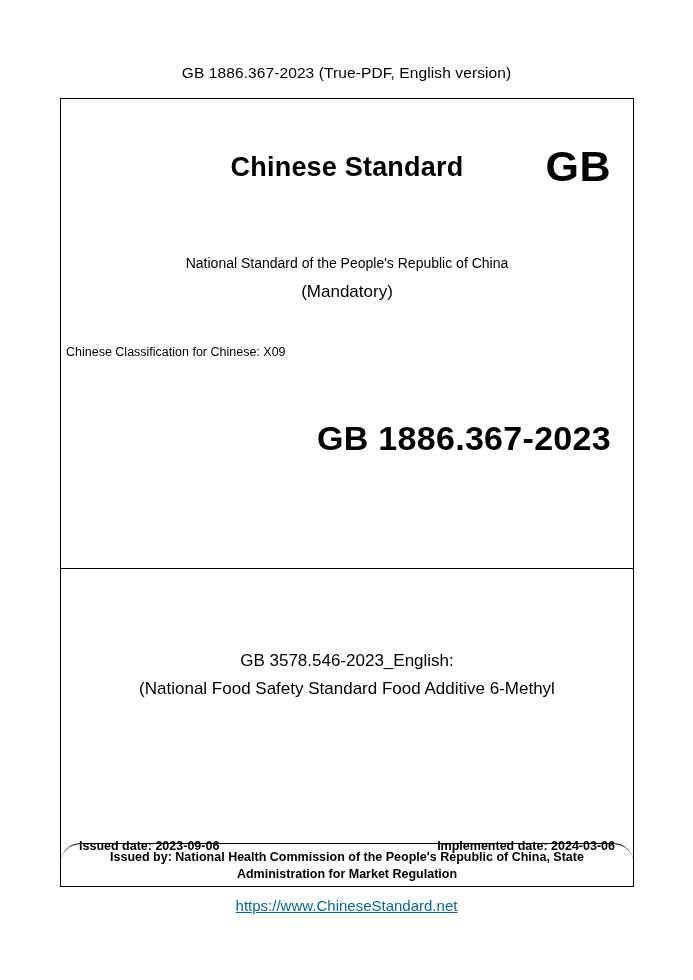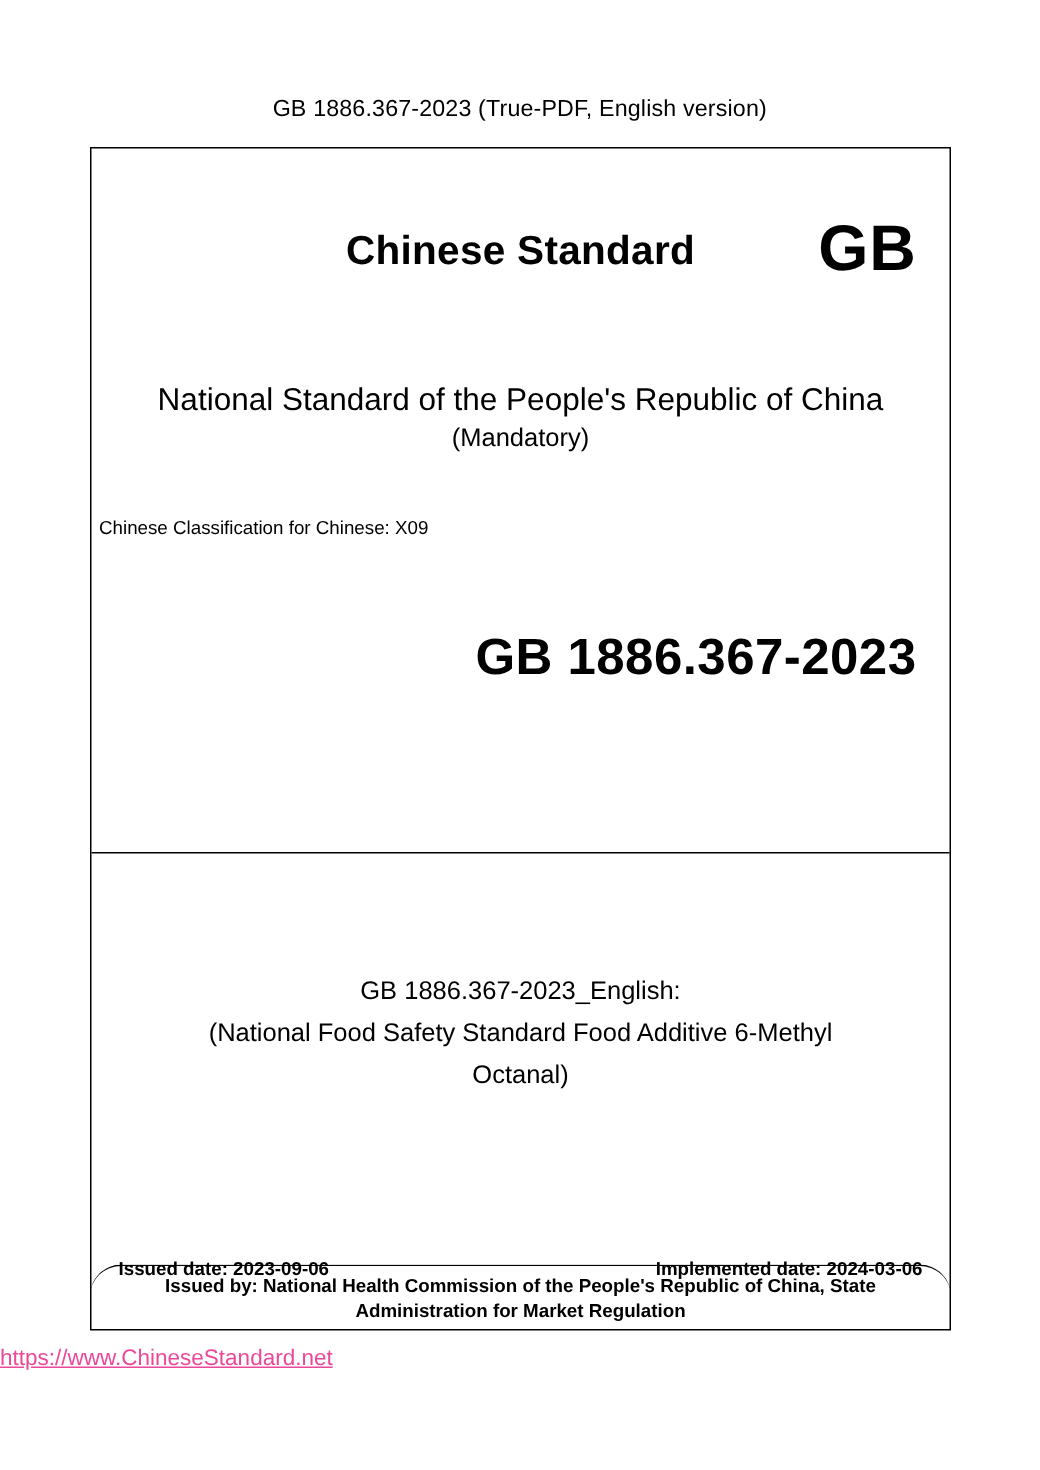--- a/index.html
+++ b/index.html
@@ -63,21 +63,21 @@
     font-size: 43px;
     font-weight: bold;
     letter-spacing: 0.5px;
   }
   .national-line1 {
     position: absolute;
     top: 156px;
     left: 0;
     width: 100%;
     text-align: center;
-    font-size: 21px;
+    font-size: 14px;
   }
   .national-line2 {
     position: absolute;
     top: 183px;
     left: 0;
     width: 100%;
     text-align: center;
     font-size: 17px;
   }
   .classification {
@@ -137,23 +137,24 @@
     font-weight: bold;
     line-height: 17px;
     padding: 0 14px;
     border-radius: 21px;
   }
   .footer-link {
     position: absolute;
     top: 897px;
     left: 0;
     width: 693px;
+    text-align: center;
     font-size: 15px;
     text-decoration: underline;
-    color: #ec4899;
+    color: #0369a1;
   }
 </style>
 </head>
 <body>
 
 <div class="page">
 
   <div class="top-caption">GB 1886.367-2023 (True-PDF, English version)</div>
 
   <div class="frame">
@@ -162,23 +163,22 @@
       <div class="chinese-standard">Chinese Standard</div>
       <div class="gb-logo">GB</div>
       <div class="national-line1">National Standard of the People's Republic of China</div>
       <div class="national-line2">(Mandatory)</div>
       <div class="classification">Chinese Classification for Chinese: X09</div>
       <div class="std-number">GB 1886.367-2023</div>
     </div>
 
     <div class="lower-box">
       <div class="title-block">
-        <div>GB 1886.367-2023_English:</div>
+        <div>GB 3578.546-2023_English:</div>
         <div>(National Food Safety Standard Food Additive 6-Methyl</div>
-        <div>Octanal)</div>
       </div>
       <div class="dates">
         <span>Issued date: 2023-09-06</span>
         <span>Implemented date: 2024-03-06</span>
       </div>
     </div>
 
   </div>
 
   <div class="issued-by">Issued by: National Health Commission of the People's Republic of China, State Administration for Market Regulation</div>

